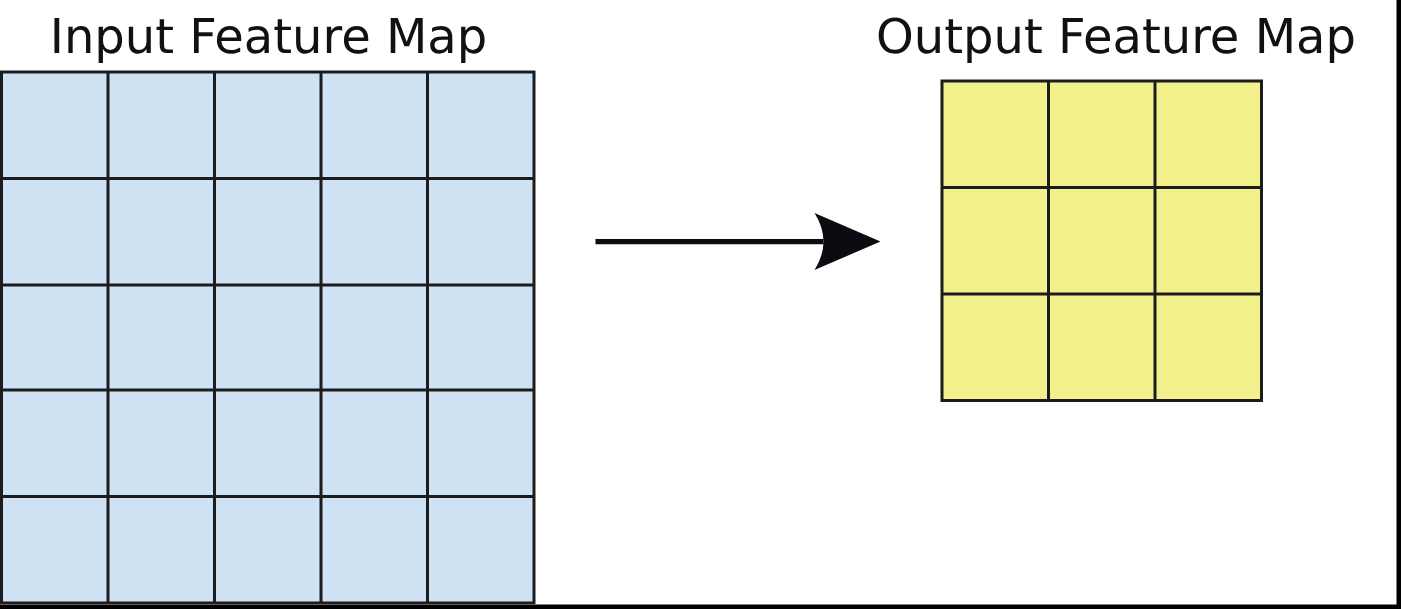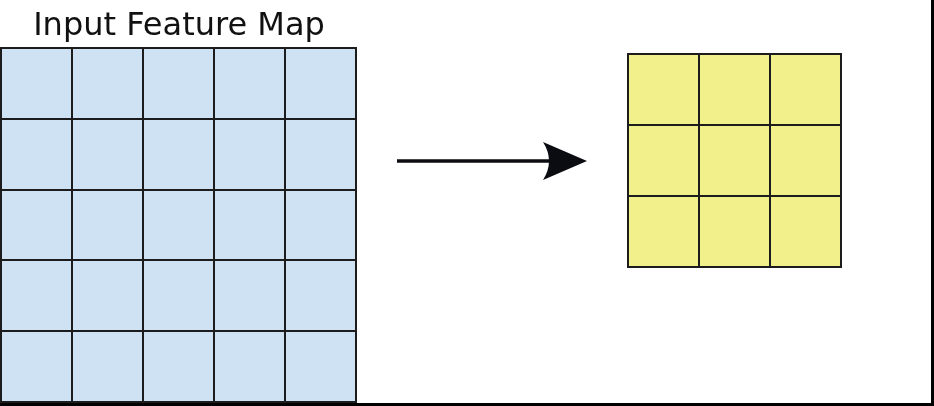--- a/index.html
+++ b/index.html
@@ -56,20 +56,21 @@
     top: 140px;
   }
 </style>
 </head>
 <body>
 
 <div id="figure">
 
   <div id="input-title" class="map-title">Input Feature Map</div>
 
+  <div id="output-title" class="map-title">Output Feature Map</div>
 
   <div id="input-grid" class="feature-grid" style="background: rgb(28, 28, 28); grid-template-columns: repeat(5, 1fr); grid-template-rows: repeat(5, 1fr);">
       <div class="cell" style="background: rgb(207, 226, 243);"></div>
       <div class="cell" style="background: rgb(207, 226, 243);"></div>
       <div class="cell" style="background: rgb(207, 226, 243);"></div>
       <div class="cell" style="background: rgb(207, 226, 243);"></div>
       <div class="cell" style="background: rgb(207, 226, 243);"></div>
       <div class="cell" style="background: rgb(207, 226, 243);"></div>
       <div class="cell" style="background: rgb(207, 226, 243);"></div>
       <div class="cell" style="background: rgb(207, 226, 243);"></div>

